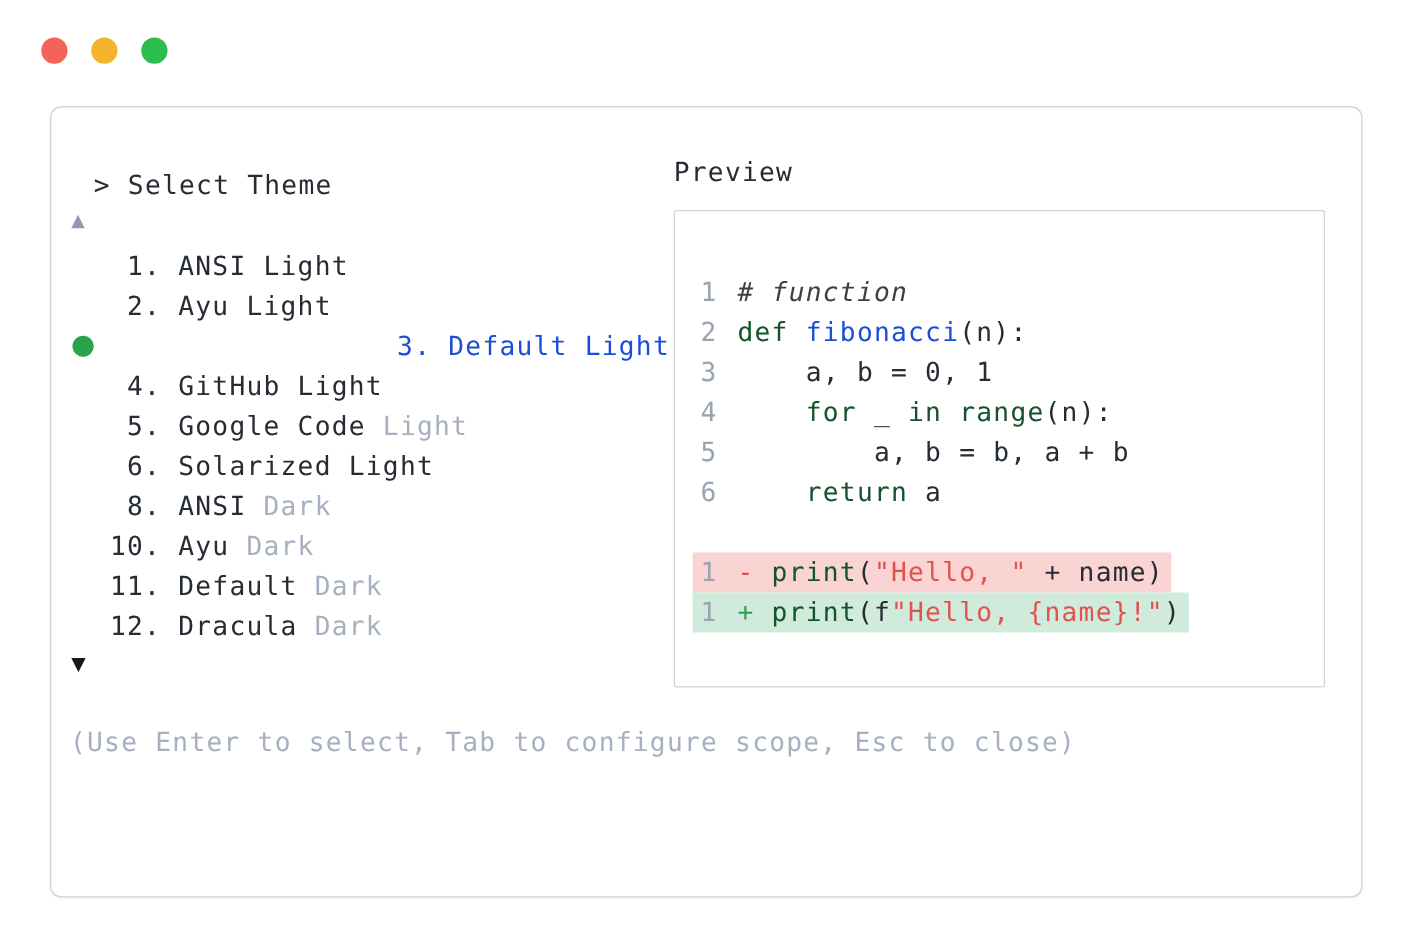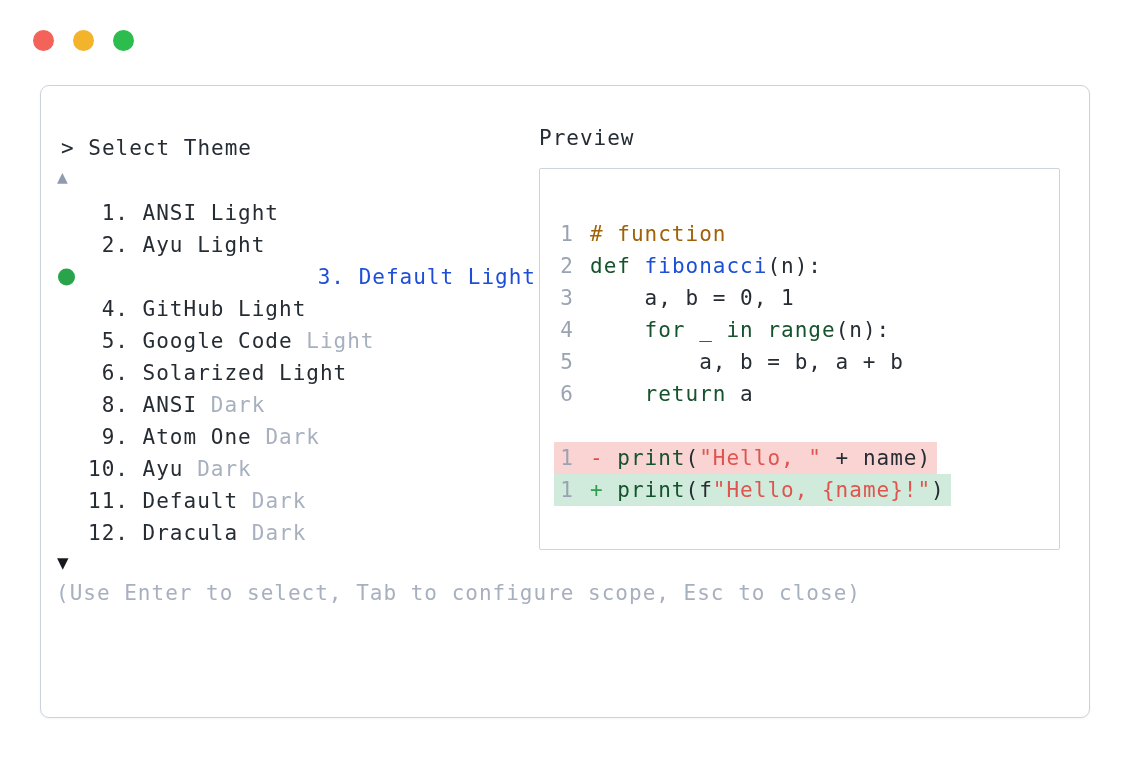--- a/index.html
+++ b/index.html
@@ -12,52 +12,52 @@
   
   .traffic-lights{position:absolute;left:33px;top:30px;display:flex;gap:19px;}
   .light{width:21px;height:21px;border-radius:50%;}
   
   .main-box{
     position:absolute;left:40px;top:85px;width:1050px;height:633px;
     border:1.5px solid #ccd2dc;border-radius:9px;background:#ffffff;
     box-sizing:border-box;box-shadow:0 1px 3px rgba(40,50,70,0.05);
   }
   .left-col{position:absolute;left:15px;top:46px;width:480px;}
-  .prompt{line-height:32px;font-size:21px;letter-spacing:1px;margin-left:5px;white-space:pre;}
+  .prompt{line-height:32px;font-size:21px;letter-spacing:1px;margin-left:19px;white-space:pre;}
   .tri{font-family:"DejaVu Sans",sans-serif;}
   .tri-up{height:28px;line-height:26px;font-size:14px;color:#8f9cb0;padding-left:1px;}
   .tri-down{margin-top:2px;height:26px;line-height:24px;font-size:15px;color:#15181c;padding-left:1px;}
   .theme-list{margin-top:5px;margin-left:32px;}
   .theme-row{position:relative;line-height:32px;font-size:21px;letter-spacing:1px;white-space:pre;color:#262c33;}
   .theme-row .muted{color:#a7b0bf;}
   .theme-row.selected{color:#1d4ed8;text-align:right;}
   .theme-row .dot{
     position:absolute;left:-30px;top:50%;transform:translateY(-50%);
     width:17px;height:17px;border-radius:50%;background:#2aa44a;
   }
-  .hint{line-height:32px;font-size:21px;letter-spacing:1px;color:#a7b0bf;white-space:pre;}
+  .hint{margin-top:33px;line-height:32px;font-size:21px;letter-spacing:1px;color:#a7b0bf;white-space:pre;}
   
   .preview-panel{position:absolute;left:498px;top:36px;}
   .preview-label{line-height:32px;font-size:21px;letter-spacing:1px;}
   .preview-box{
     margin-top:14px;width:521px;height:382px;box-sizing:border-box;
     border:1.5px solid #cfd4db;border-radius:2px;background:#ffffff;
     padding:49px 0 0 20px;overflow:hidden;
   }
   .code-line{line-height:32px;font-size:21px;letter-spacing:1px;white-space:pre;}
   .code-line.blank{height:32px;}
   .lineno{display:inline-block;width:14px;margin-right:16px;text-align:right;color:#9aa3b2;}
   .diff{display:inline-block;margin-left:-6px;padding:0 6px;}
   .diff.removed{background:#f9d4d3;}
   .diff.added{background:#d0ebdb;}
   .tk-plain{color:#262c33;}
   .tk-kw{color:#14532d;}
   .tk-func{color:#1d4ed8;}
   .tk-str{color:#e0534e;}
-  .tk-comment{color:#a16207;}
+  .tk-comment{color:#404040;font-style:italic;}
   .tk-minus{color:#dd4b43;}
   .tk-plus{color:#2f9e4f;}
 </style>
 </head>
 <body>
 
 <div class="traffic-lights" id="traffic-lights">
     <span class="light" style="background: rgb(243, 99, 90);"></span>
     <span class="light" style="background: rgb(243, 179, 43);"></span>
     <span class="light" style="background: rgb(45, 189, 78);"></span>
@@ -69,21 +69,20 @@
     <div class="prompt">&gt; Select Theme</div>
     <div class="tri tri-up">▲</div>
     <div class="theme-list" id="theme-list">
         <div class="theme-row"><span> 1. </span><span>ANSI Light</span></div>
         <div class="theme-row"><span> 2. </span><span>Ayu Light</span></div>
         <div class="theme-row selected"><span class="dot"></span><span> 3. </span><span>Default Light</span></div>
         <div class="theme-row"><span> 4. </span><span>GitHub Light</span></div>
         <div class="theme-row"><span> 5. </span><span>Google Code</span><span class="muted"> Light</span></div>
         <div class="theme-row"><span> 6. </span><span>Solarized Light</span></div>
         <div class="theme-row"><span> 8. </span><span>ANSI</span><span class="muted"> Dark</span></div>
-        <div class="theme-row"><span> 9. </span><span>Atom One</span><span class="muted"> Dark</span></div>
         <div class="theme-row"><span>10. </span><span>Ayu</span><span class="muted"> Dark</span></div>
         <div class="theme-row"><span>11. </span><span>Default</span><span class="muted"> Dark</span></div>
         <div class="theme-row"><span>12. </span><span>Dracula</span><span class="muted"> Dark</span></div>
       </div>
     <div class="tri tri-down">▼</div>
     <div class="hint">(Use Enter to select, Tab to configure scope, Esc to close)</div>
   </div>
 
   <div class="preview-panel">
     <div class="preview-label">Preview</div>

